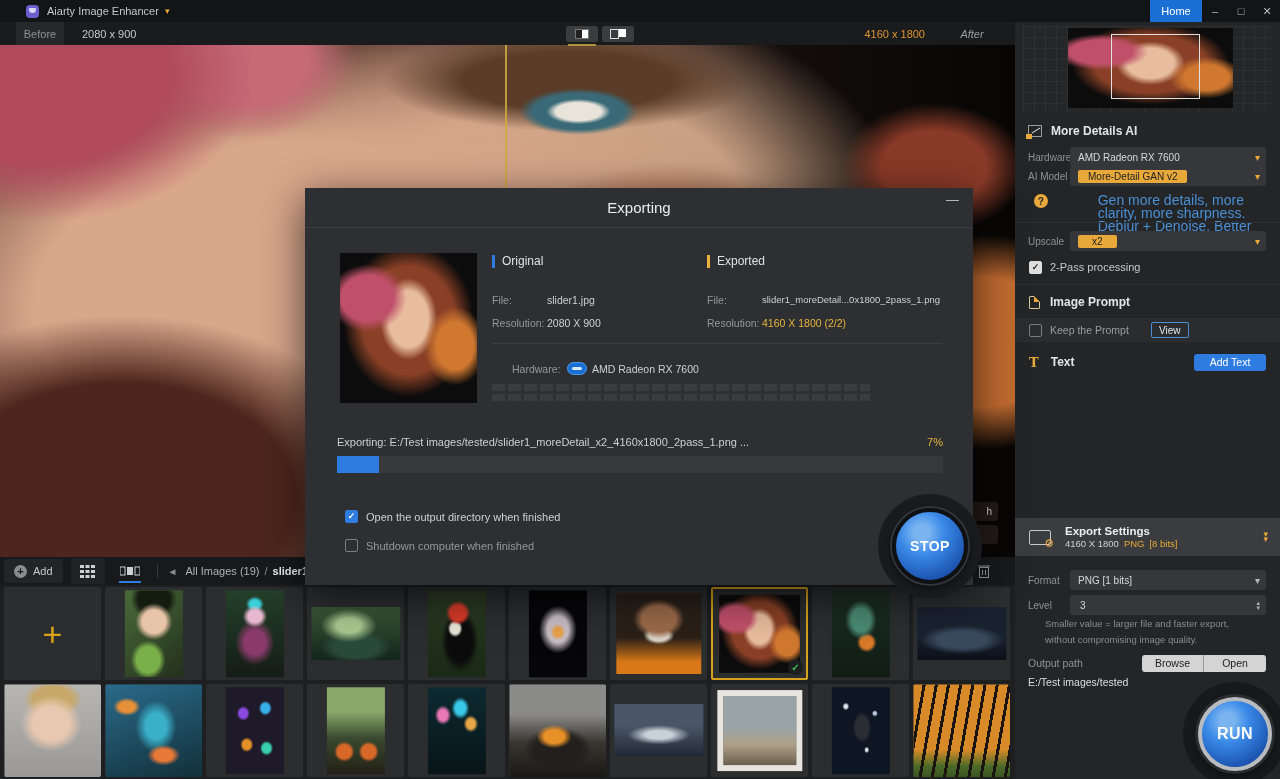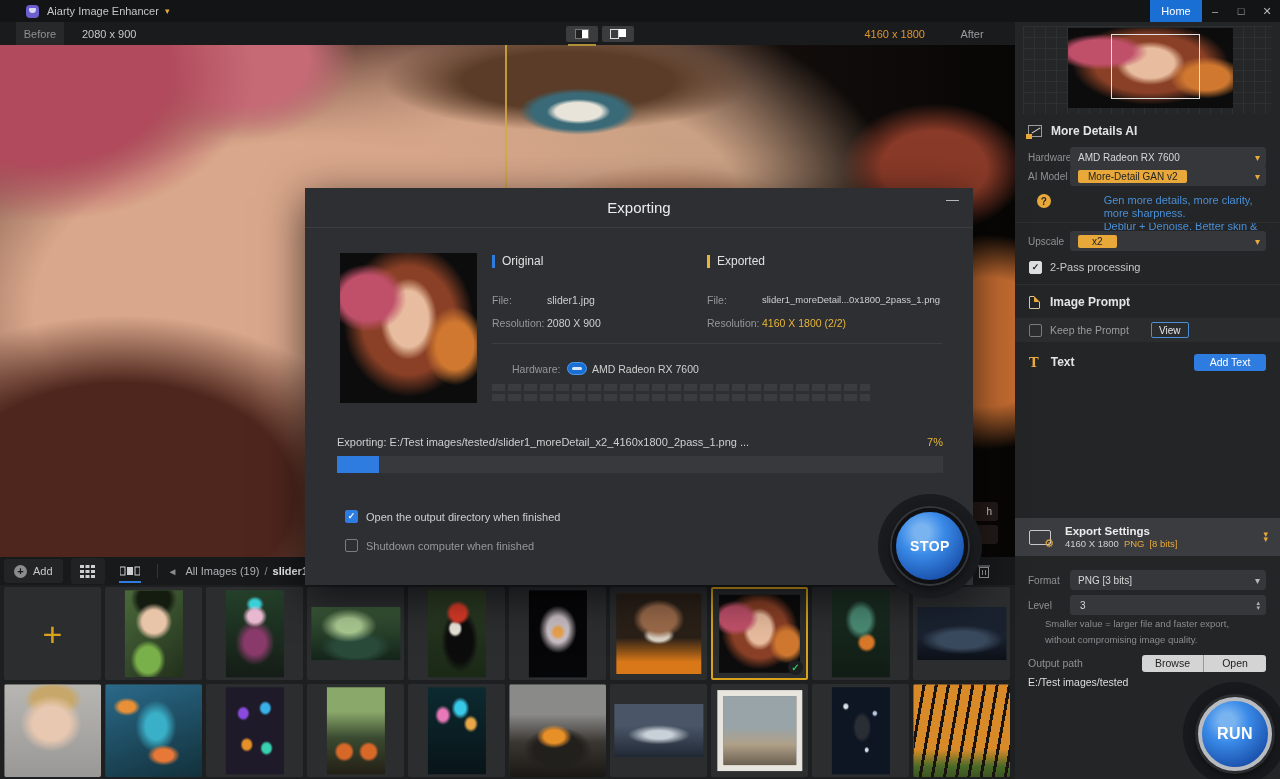--- a/index.html
+++ b/index.html
@@ -34,21 +34,21 @@
             align-items:center; justify-content:center; position:relative; }
   .vm-btn.active:after { content:""; position:absolute; left:2px; right:2px; bottom:-4px; height:2px;
                          background:#b09038; }
   .vm-ic1 { width:14px; height:10px; background:#fff; border:1px solid #777; position:relative; }
   .vm-ic1:after { content:""; position:absolute; left:0; top:0; width:6px; height:8px; background:#222; }
   .vm-ic2 { width:16px; height:10px; position:relative; }
   .vm-ic2:before { content:""; position:absolute; left:0; top:0; width:7px; height:8px; border:1px solid #ddd; }
   .vm-ic2:after { content:""; position:absolute; right:0; top:0; width:7px; height:8px; background:#fff; }
   .res-after { color:#e0952f; margin-right:22px; }
   .after-tab { width:50px; height:23px; color:#9a9c9e; display:flex; align-items:center;
-               justify-content:center; margin-right:18px; }
+               justify-content:center; margin-right:18px;font-style:italic; }
 
   
   .canvas { position:absolute; top:45px; left:0; width:1015px; height:512px; z-index:1;
     background:
       radial-gradient(9% 7% at 57% 13%, #e8e4da 0 25%, #3a6a78 35% 50%, rgba(0,0,0,0) 65%),
       radial-gradient(26% 14% at 56% 7%, #5a3c28 0 40%, rgba(0,0,0,0) 70%),
       radial-gradient(28% 38% at 4% 6%, #b04a5c 0 45%, rgba(0,0,0,0) 75%),
       radial-gradient(16% 22% at 24% 3%, #c66a76 0 40%, rgba(0,0,0,0) 70%),
       radial-gradient(34% 44% at 12% 88%, #4e261d 0 50%, rgba(0,0,0,0) 80%),
       radial-gradient(30% 52% at 66% 62%, #9a4f2b 0 45%, rgba(0,0,0,0) 75%),
@@ -131,21 +131,21 @@
                display:flex; align-items:center; padding:0 8px; color:#d8d8d8; font-size:10px; }
   .sb-select .chev { position:absolute; right:6px; color:#e8a93a; font-size:10px; }
   .chev-gray { color:#b8b8b8 !important; }
   .pill { background:#e8a93a; color:#222; border-radius:2px; font-size:10px; padding:1px 10px; }
   .sec-title { font-weight:bold; color:#e4e4e4; font-size:12px; }
   .mdai-icon { width:14px; height:12px; border:1px solid #9a9c9e; position:relative; margin-left:13px; margin-right:9px; }
   .mdai-icon:before { content:""; position:absolute; left:-3px; bottom:-3px; width:6px; height:5px; background:#e8a93a; }
   .mdai-icon:after { content:""; position:absolute; left:2px; top:4px; width:10px; height:1px; background:#e0e0e0; transform:rotate(-32deg); }
   .help-circle { width:14px; height:14px; border-radius:50%; background:#e8a93a; color:#2a2a2a; font-weight:bold;
                  font-size:10px; display:flex; align-items:center; justify-content:center; }
-  .desc-blue { color:#4b8fd6; font-size:11px; line-height:13px;margin-left:44px; }
+  .desc-blue { color:#4b8fd6; font-size:14px; line-height:13px;margin-left:44px; }
   .cb { width:13px; height:13px; border:1px solid #7a7c7e; border-radius:2px; background:rgba(0,0,0,0);
         display:flex; align-items:center; justify-content:center; font-size:9px; line-height:1; }
   .cb.lite { background:#dedede; border-color:#dedede; color:#222; font-weight:bold; }
   .cb.blue { background:#2e7ce0; border-color:#2e7ce0; color:#fff; font-weight:bold; }
   .sb-div { position:absolute; left:0; width:265px; height:1px; background:#2d2f31; }
   .doc-icon { width:11px; height:13px; border:1px solid #d8c89a; border-radius:1px; position:relative; margin-left:14px; margin-right:10px; }
   .doc-icon:after { content:""; position:absolute; right:-1px; top:-1px; border:3px solid; border-color:#232527 #232527 #e8a93a #e8a93a; }
   .t-icon { color:#e8a93a; font-family:"DejaVu Serif",serif; font-weight:bold; font-size:13px; margin-left:14px; margin-right:12px; }
   .view-btn { width:38px; height:16px; border:1px solid #4b8fd6; border-radius:2px; color:#e8e8e8;
               font-size:10px; display:flex; align-items:center; justify-content:center; margin-left:14px; }
@@ -446,21 +446,21 @@
       </div>
       <div class="dbl-chev">
           <span>▾</span>
           <span>▾</span>
         </div>
     </div>
 
     <div class="sb-row" style="top:546px;height:24px">
       <div class="sb-label">Format</div>
       <div class="sb-select">
-        <span>PNG  [3 bits]</span>
+        <span>PNG  [1 bits]</span>
         <span class="chev chev-gray">▾</span>
       </div>
     </div>
 
     <div class="sb-row" style="top:571px;height:24px">
       <div class="sb-label">Level</div>
       <div class="spinner">
         <span>3</span>
         <div class="spin-arrows">
             <span>▴</span>

